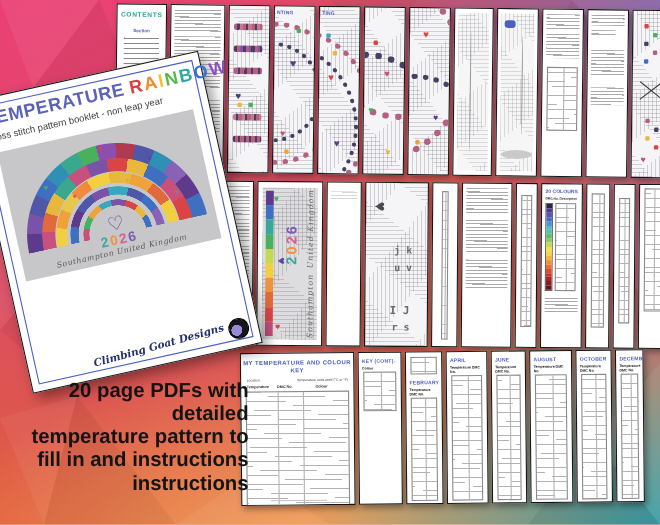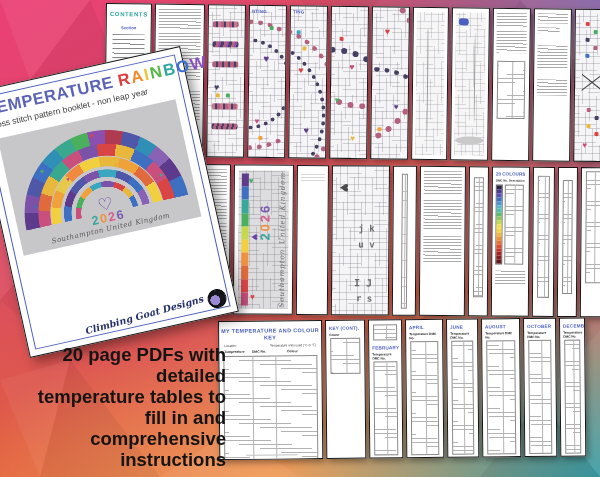--- a/index.html
+++ b/index.html
@@ -439,18 +439,18 @@
     </div>
 
     <div class="cover-sig">
       <span class="sig-text">Climbing Goat Designs</span>
       <span class="logo"></span>
     </div>
   </div>
 
   <div class="caption">
     <div>20 page PDFs with detailed</div>
-    <div>temperature tables to</div>
-    <div>fill in and comprehensive</div>
+    <div>temperature pattern to</div>
+    <div>fill in and instructions</div>
     <div>instructions</div>
   </div>
 
 </div>
 
 </body></html>

